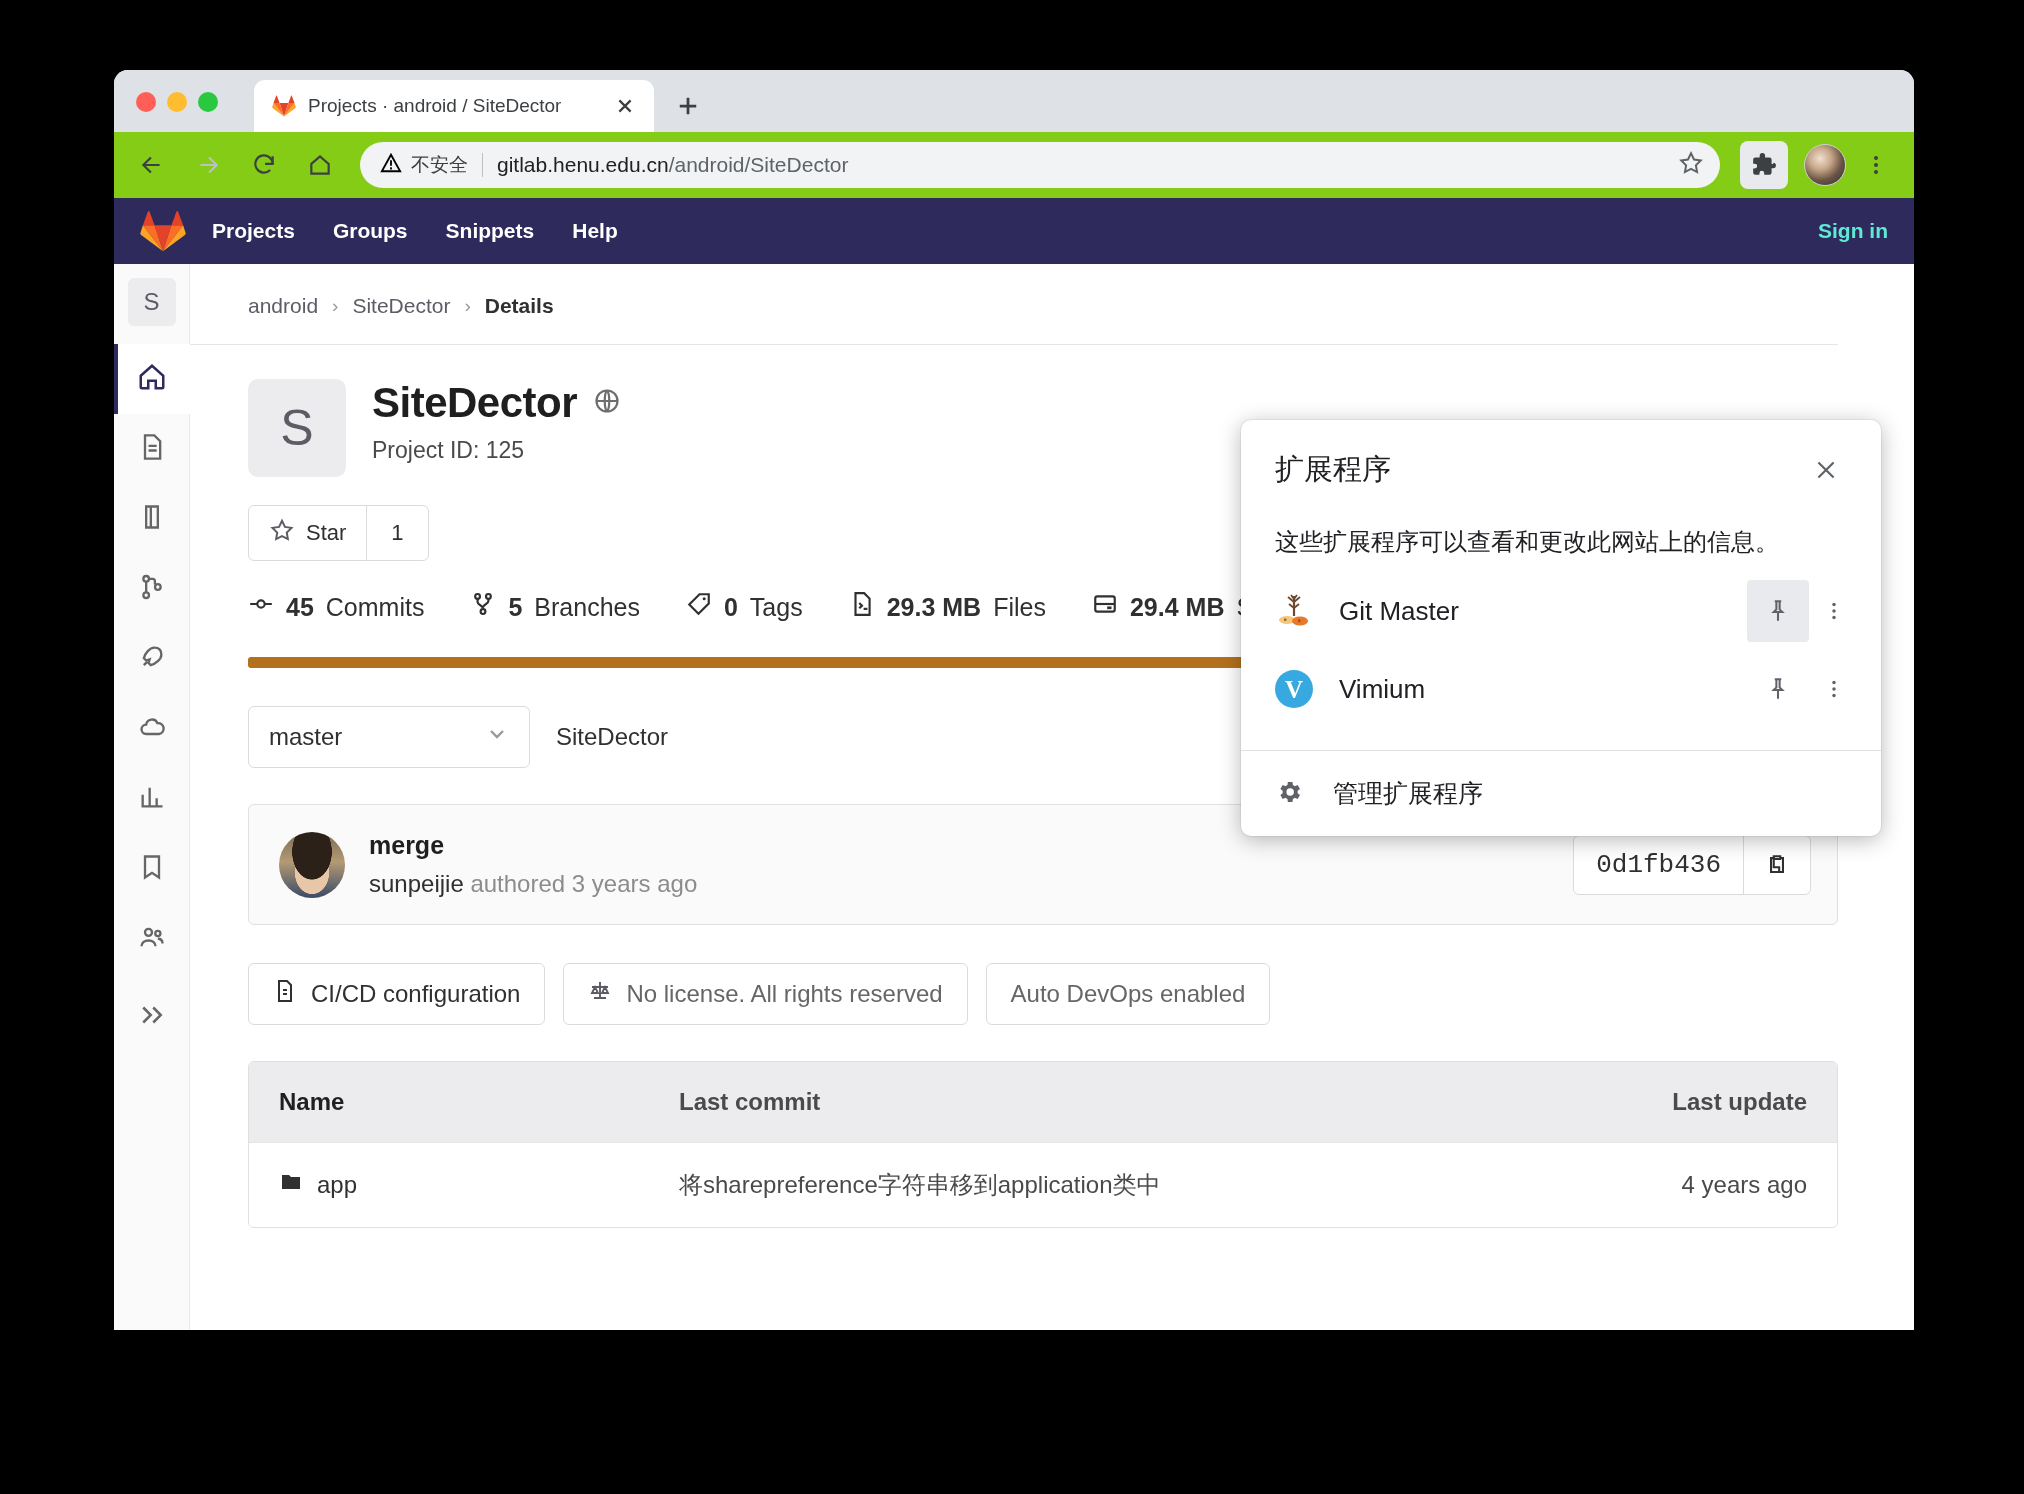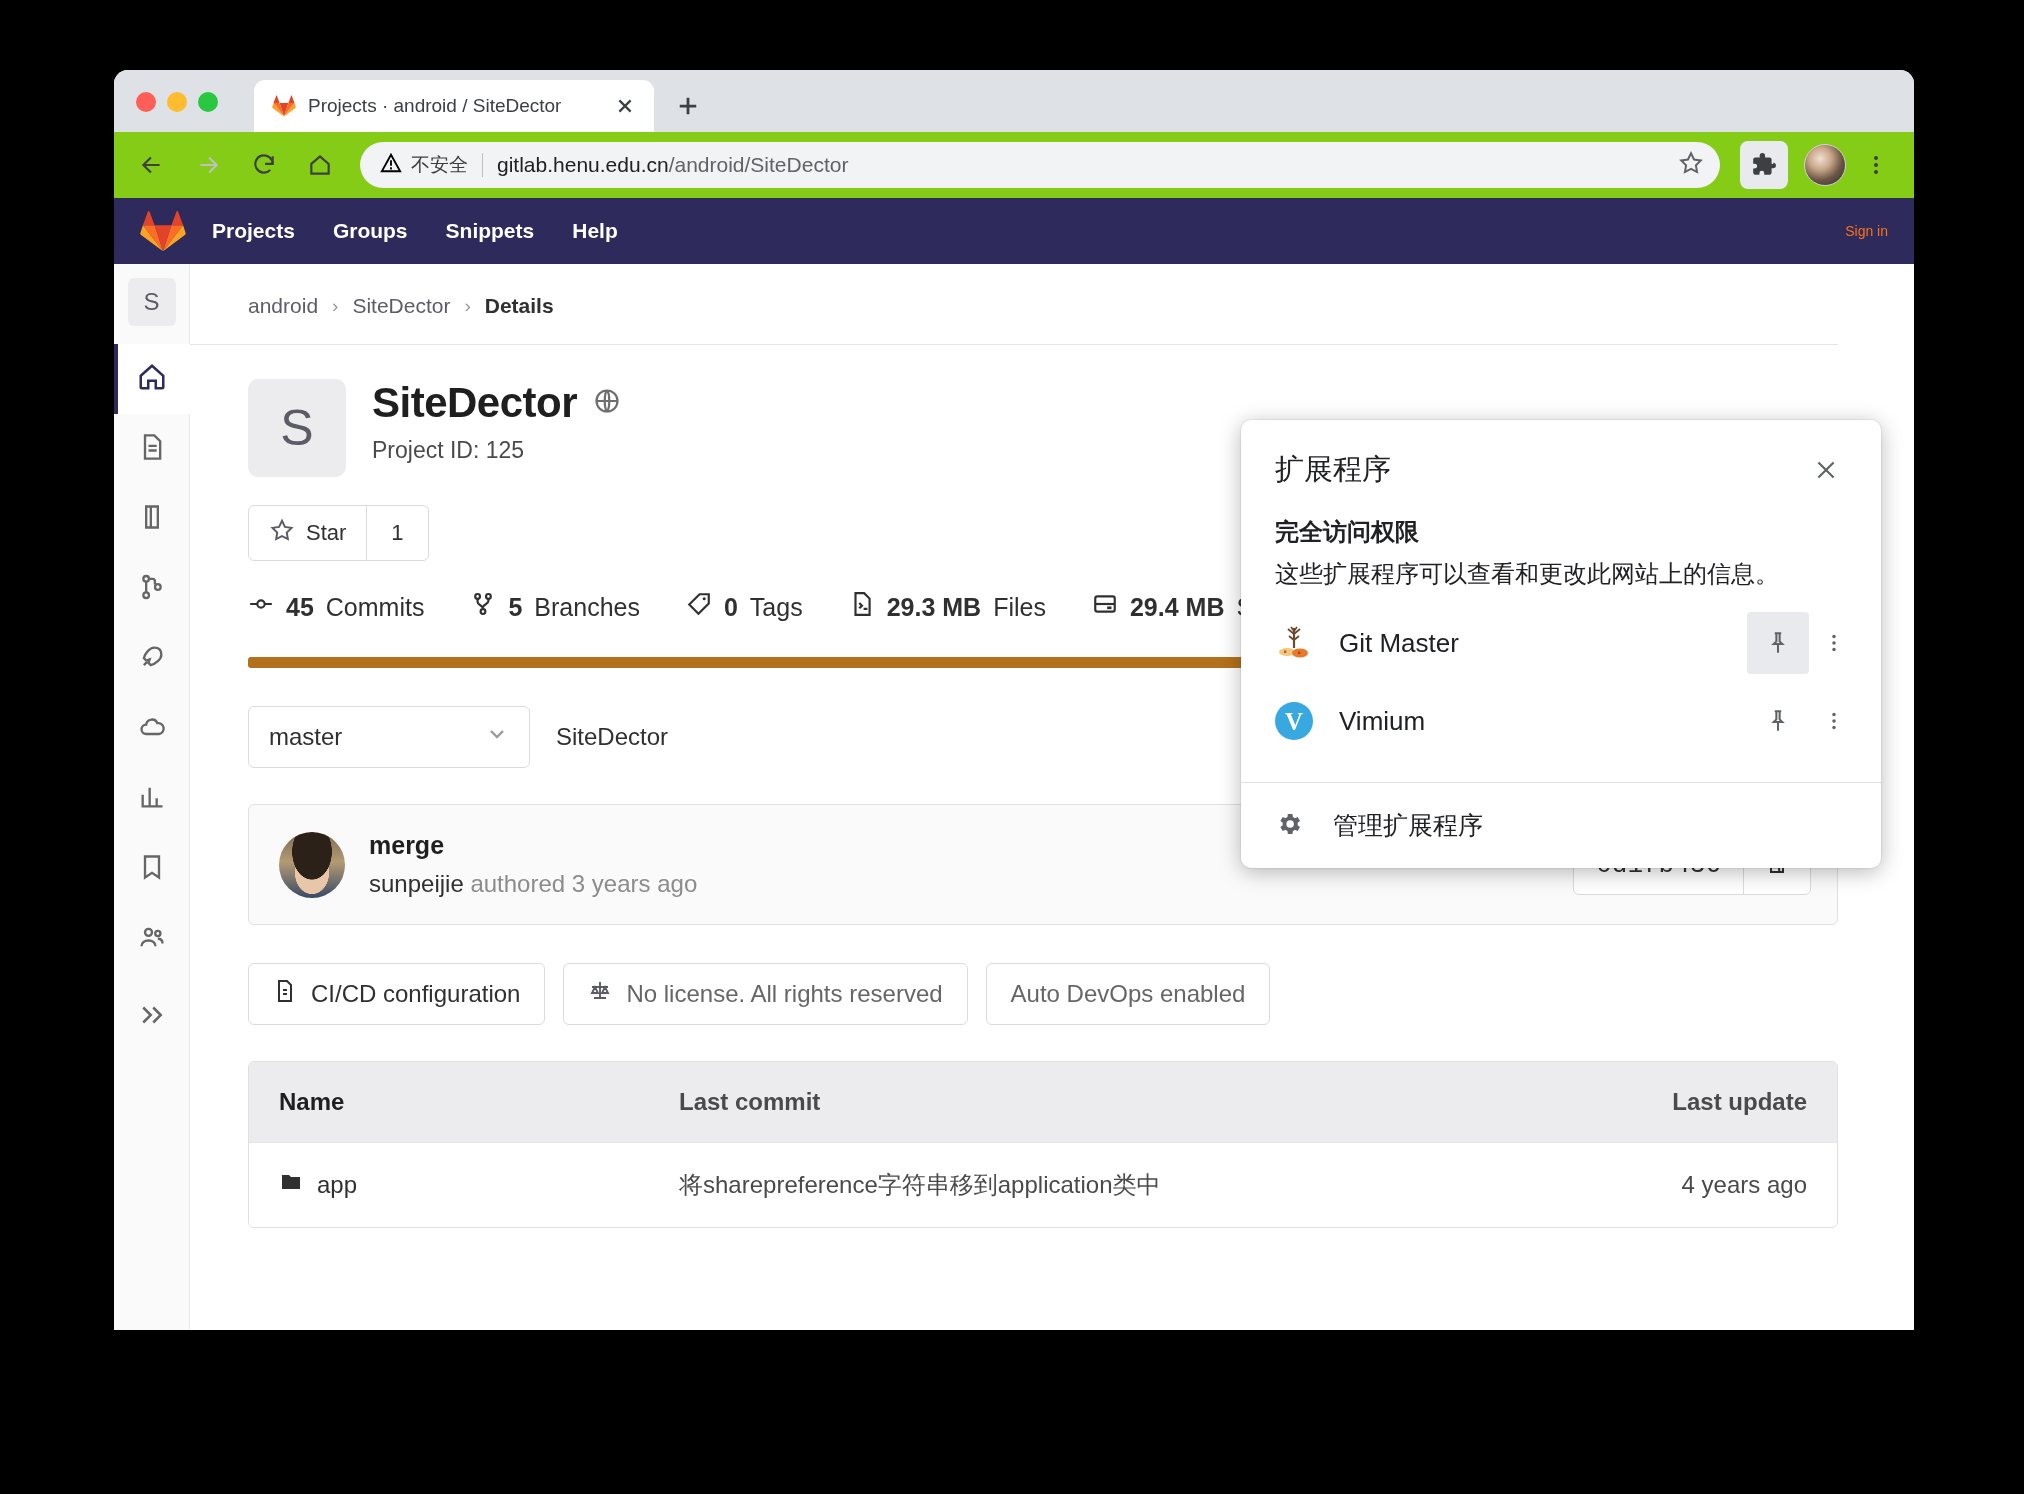--- a/index.html
+++ b/index.html
@@ -141,21 +141,21 @@
     padding: 0 22px 0 24px;
   }
   .gl-logo { width: 50px; height: 46px; margin-right: 24px; flex: 0 0 50px; }
   .gl-nav-links { display: flex; align-items: flex-end; gap: 38px; }
   .gl-nav-link {
     color: #ffffff; font-size: 21px; font-weight: bold;
     text-decoration: none;
   }
   .gl-signin {
     margin-left: auto;
-    color: #f97316; font-size: 14px; font-weight: normal;
+    color: #5eead4; font-size: 21px; font-weight: bold;
     padding: 8px 4px;
   }
 
   .gl-body { display: flex; height: calc(100% - 66px); }
 
   
   .rail {
     width: 76px;
     background: #fafafa;
     border-right: 1px solid #e8e8e8;
@@ -802,21 +802,20 @@
       <div class="ext-head">
         <span class="ext-title">扩展程序</span>
         <span class="ext-close">
           <svg viewBox="0 0 24 24" width="26" height="26" fill="none" stroke="currentColor" stroke-width="2">
               <path d="M5 5l14 14M19 5L5 19"></path>
             </svg>
         </span>
       </div>
 
       <div class="ext-section">
-        <div class="ext-sec-title">完全访问权限</div>
         <div class="ext-sec-desc">这些扩展程序可以查看和更改此网站上的信息。</div>
       </div>
 
       <div class="ext-list">
         <div class="ext-item">
           <span class="ext-item-icon">
             <svg viewBox="0 0 38 38" width="38" height="38">
               <path d="M19 4v20" stroke="#6b4a2f" stroke-width="2.2" fill="none"></path>
               <path d="M19 10l-6-5M19 10l6-5M19 16l-5-4M19 16l5-4M19 7l-3-4M19 7l3-4" stroke="#6b4a2f" stroke-width="1.8" fill="none"></path>
               <ellipse cx="12" cy="28" rx="8" ry="4" fill="#f6c77a"></ellipse>

